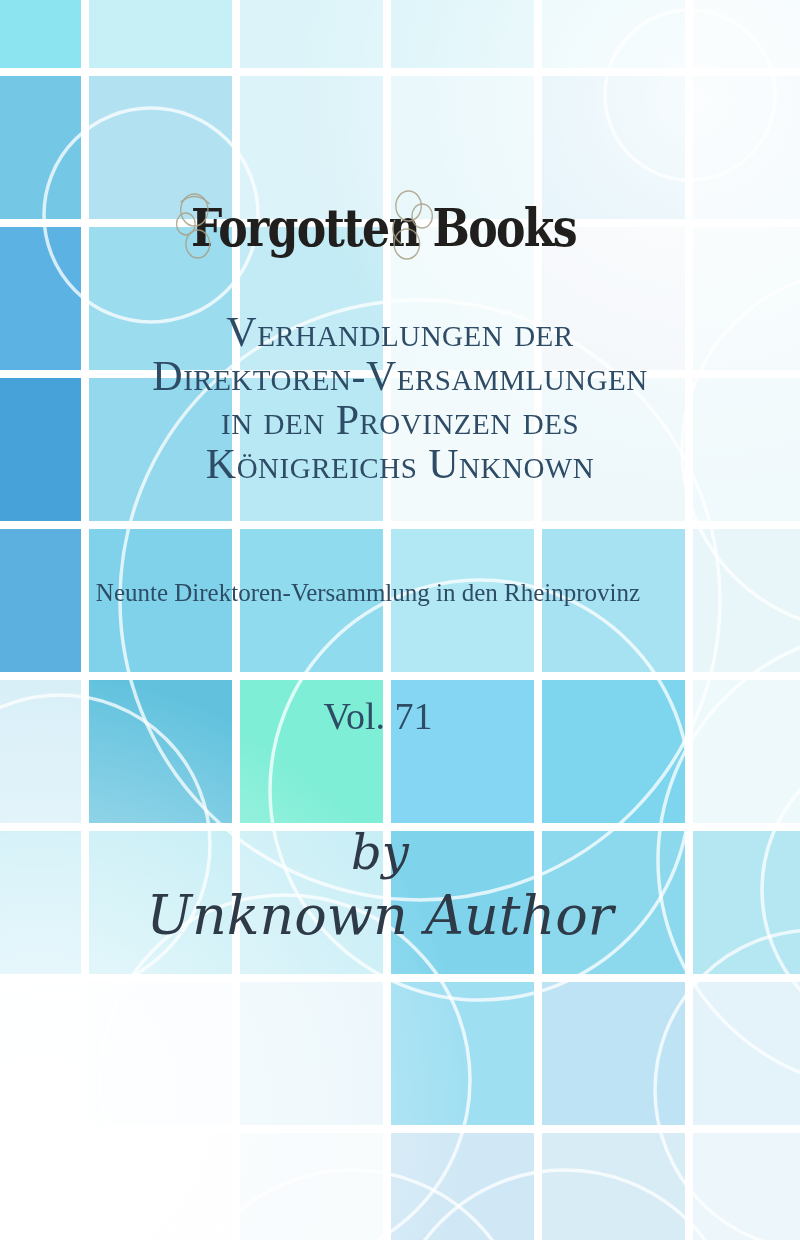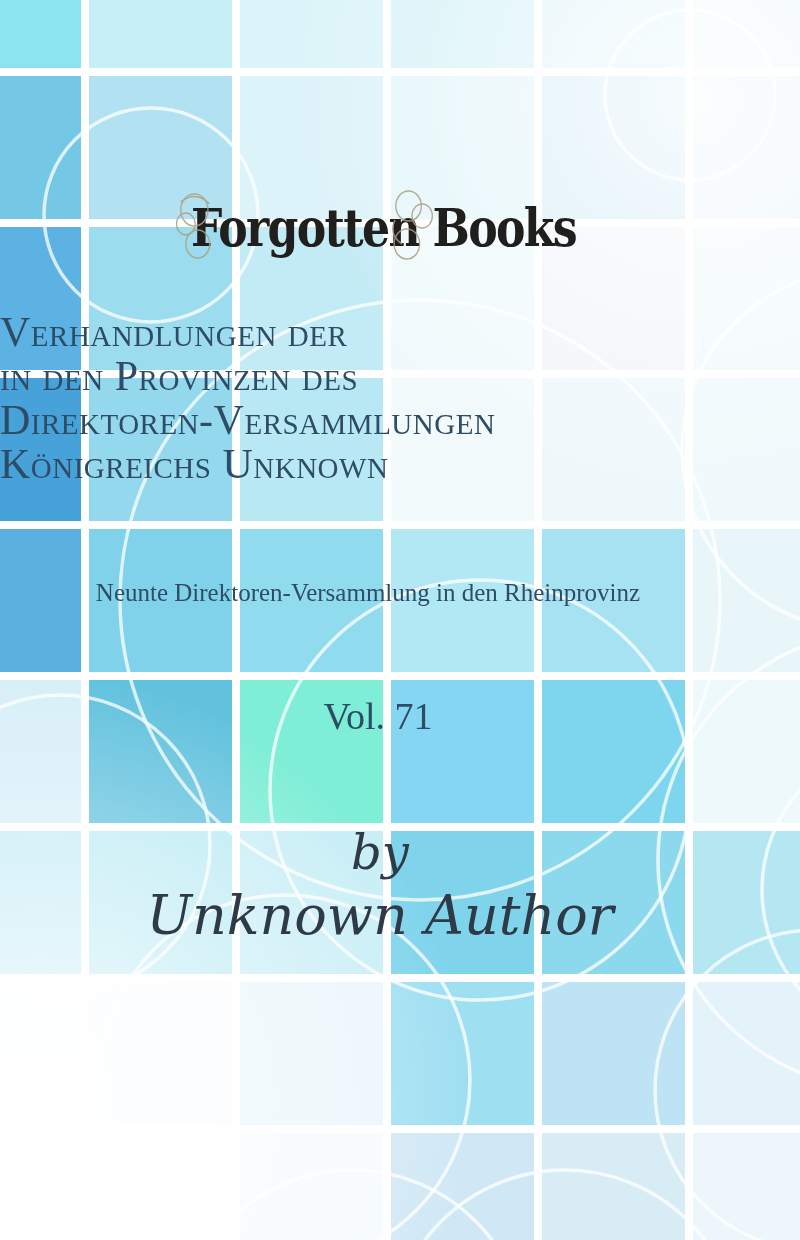--- a/index.html
+++ b/index.html
@@ -35,21 +35,21 @@
     font-family:"DejaVu Serif",serif;font-weight:700;
     font-size:52px;line-height:1;color:var(--logo-text);
     letter-spacing:-2px;transform:scaleX(.85);
     white-space:nowrap;
   }
   .flourish{position:absolute;opacity:.85;}
   .flourish.left{left:-26px;top:-14px;}
   .flourish.mid{left:50%;top:-16px;margin-left:-4px;}
 
   .title-block{
-    position:absolute;top:310px;left:0;width:800px;
+    position:absolute;top:310px;left:0;width:800px;text-align:center;
     color:var(--title-text);
     font-family:"Liberation Serif",serif;
     font-variant:small-caps;
     font-size:42px;line-height:44px;letter-spacing:.5px;
   }
   .title-line{white-space:nowrap;}
 
   .subtitle{
     position:absolute;top:578px;left:0;width:736px;text-align:center;
     color:var(--title-text);
@@ -172,22 +172,22 @@
           <circle cx="50" cy="30" r="12" stroke="var(--ornament)" stroke-width="1.6"></circle>
           <circle cx="32" cy="58" r="15" stroke="var(--ornament)" stroke-width="1.6"></circle>
           <path d="M18 34 q-8 14 8 24" stroke="var(--ornament)" stroke-width="1.6"></path>
         </svg>
         <span>Forgotten Books</span>
       </div>
     </div>
 
     <div class="title-block">
       <div class="title-line">Verhandlungen der</div>
+      <div class="title-line">Direktoren-Versammlungen</div>
       <div class="title-line">in den Provinzen des</div>
-      <div class="title-line">Direktoren-Versammlungen</div>
       <div class="title-line">Königreichs Unknown</div>
     </div>
 
     <div class="subtitle">Neunte Direktoren-Versammlung in den Rheinprovinz</div>
 
     <div class="volume">Vol. 71</div>
 
     <div class="byline">by</div>
 
     <div class="author">Unknown Author</div>

